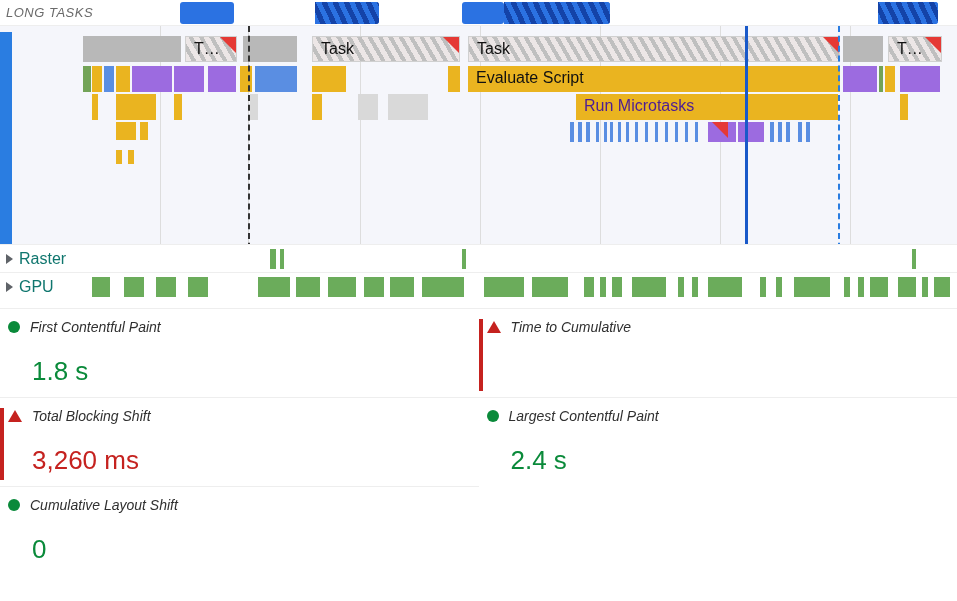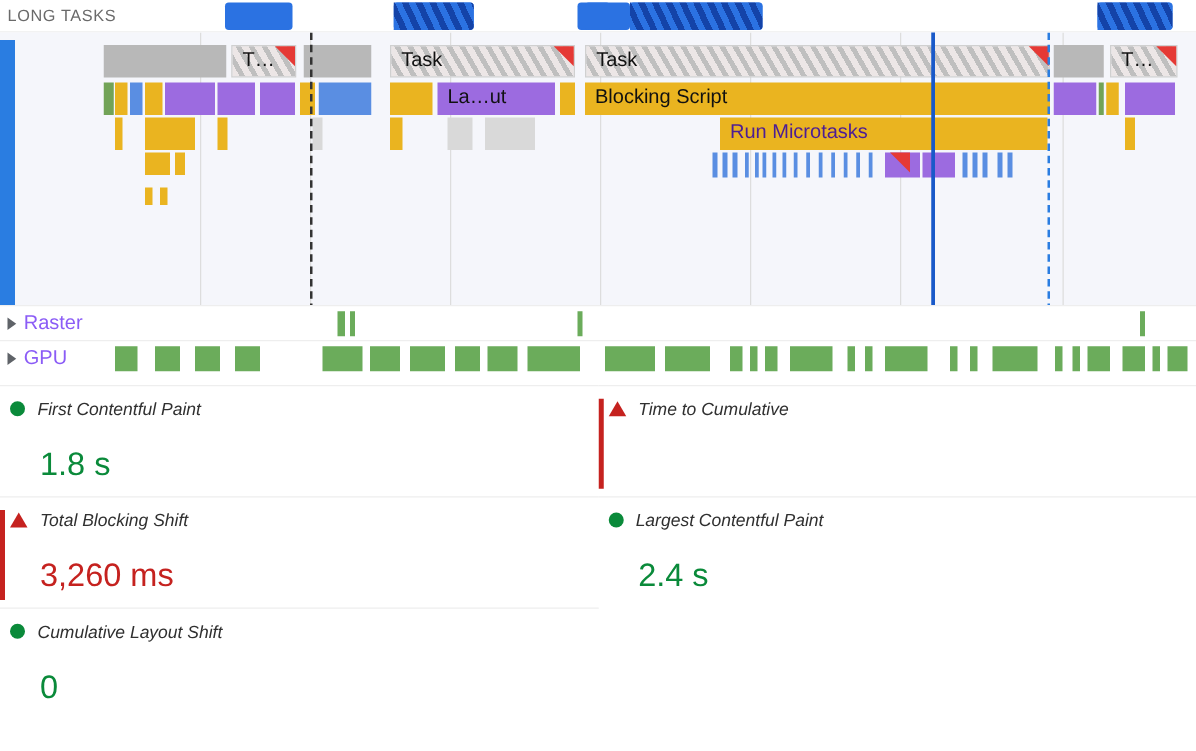--- a/index.html
+++ b/index.html
@@ -1,18 +1,18 @@
 <!DOCTYPE html>
 <html><head>
 <meta charset="utf-8">
 <style>
 * { box-sizing: border-box; margin: 0; padding: 0; }
 body { font-family: -apple-system, BlinkMacSystemFont, "Segoe UI", Arial, sans-serif; width: 957px; height: 601px; overflow: hidden; background: #fff; position: relative; }
 
-.long-tasks-row { height: 26px; display: flex; align-items: center; position: relative; border-bottom: 1px solid #eee; }
+.long-tasks-row { height: 26px; display: flex; align-items: center; position: relative; border-bottom: 1px solid #eee; font-style: italic; }
 .long-tasks-label { font-size: 13px; color: #6a6a6a; letter-spacing: 0.5px; padding-left: 6px; width: 175px; }
 .long-tasks-track { position: absolute; left: 175px; right: 0; top: 2px; height: 22px; }
 .lt-block { position: absolute; top: 0; bottom: 0; background: #2b72e2; border-radius: 3px; }
 .lt-block.hatched::after { content: ""; position: absolute; inset: 0; background-image: repeating-linear-gradient(65deg, #2b72e2 0, #2b72e2 5px, #1443a8 5px, #1443a8 10px); border-radius: 0 3px 3px 0; }
 
 .flame-area { position: relative; height: 218px; background: #f5f6fb; overflow: hidden; }
 .left-blue-bar { position: absolute; left: 0; top: 6px; bottom: 0; width: 12px; background: #2a7de1; }
 .track { position: absolute; left: 80px; right: 0; }
 .task-row { top: 10px; height: 26px; }
 .task-row .blk { position: absolute; top: 0; height: 26px; background: repeating-linear-gradient(60deg, #ece6e6 0, #ece6e6 5px, #bfbfbf 5px, #bfbfbf 9px); border: 1px solid #d0d0d0; }
@@ -28,21 +28,21 @@
 .row3 .blk span { font-size: 16px; color:#4c1d95; padding-left:8px; line-height: 24px; display:block;}
 .row4 { top: 96px; height: 26px; }
 .row5 { top: 124px; height: 18px; }
 .stripe { position:absolute; top:0; height:100%; }
 
 .vline { position:absolute; top:0; bottom:0; width:1px; background:#ddd; }
 .vdashed { position:absolute; top:0; width:0; border-left: 2px dashed #333; }
 .blue-solid { position:absolute; top:-26px; width: 3px; background:#1959c9; }
 
 .thread-row { height: 28px; display:flex; align-items:center; position:relative; border-top:1px solid #eee; }
-.thread-label { font-size: 16px; color:#8b5cf6; display:flex; align-items:center; padding-left:6px; }
+.thread-label { font-size: 16px; color:#0f766e; display:flex; align-items:center; padding-left:6px; }
 .thread-label .tri { width:0; height:0; border-left:7px solid #5f6368; border-top:5px solid transparent; border-bottom:5px solid transparent; margin-right:6px;}
 .thread-track { position:absolute; left:80px; right:0; height:100%; }
 .gblk { position:absolute; background:#6bac5b; top:4px; height:20px; }
 
 .metrics { display:flex; flex-wrap: wrap; padding: 8px 0 0 0; }
 .metric { width: 50%; padding: 10px 0 10px 8px; border-top: 1px solid #eee; position: relative;}
 .metric .lbl-row { display: flex; align-items: center; gap:10px;font-style:italic; }
 .metric .name { font-size: 14px; color: #303030; }
 .metric .val { font-size: 26px; margin-top:21px; padding-left:24px;}
 .val.green { color:#0a8a3a; }
@@ -103,26 +103,23 @@
     <div class="stripe" style="left:3px;width:8px;background:#72a357"></div>
     <div class="stripe" style="left:12px;width:10px;background:#eab420"></div>
     <div class="stripe" style="left:24px;width:10px;background:#5a8ee2"></div>
     <div class="stripe" style="left:36px;width:14px;background:#eab420"></div>
     <div class="stripe" style="left:52px;width:40px;background:#9c6be0"></div>
     <div class="stripe" style="left:94px;width:30px;background:#9c6be0"></div>
     <div class="stripe" style="left:128px;width:28px;background:#9c6be0"></div>
     <div class="stripe" style="left:160px;width:12px;background:#eab420"></div>
     <div class="stripe" style="left:175px;width:42px;background:#5a8ee2"></div>
     <div class="stripe" style="left:232px;width:34px;background:#eab420"></div>
-    <div class="blk" style="left:270px;width:94px;background:#9c6be0">
-        <span>La…ut</span>
-      </div>
     <div class="stripe" style="left:368px;width:12px;background:#eab420"></div>
     <div class="blk" style="left:388px;width:372px;background:#eab420">
-        <span>Blocking Script</span>
+        <span>Evaluate Script</span>
       </div>
     <div class="stripe" style="left:763px;width:34px;background:#9c6be0"></div>
     <div class="stripe" style="left:799px;width:4px;background:#72a357"></div>
     <div class="stripe" style="left:805px;width:10px;background:#eab420"></div>
     <div class="stripe" style="left:820px;width:40px;background:#9c6be0"></div>
   </div>
 
   <div class="track row3">
     <div class="stripe" style="left:12px;width:6px;background:#eab420"></div>
     <div class="stripe" style="left:36px;width:40px;background:#eab420"></div>

